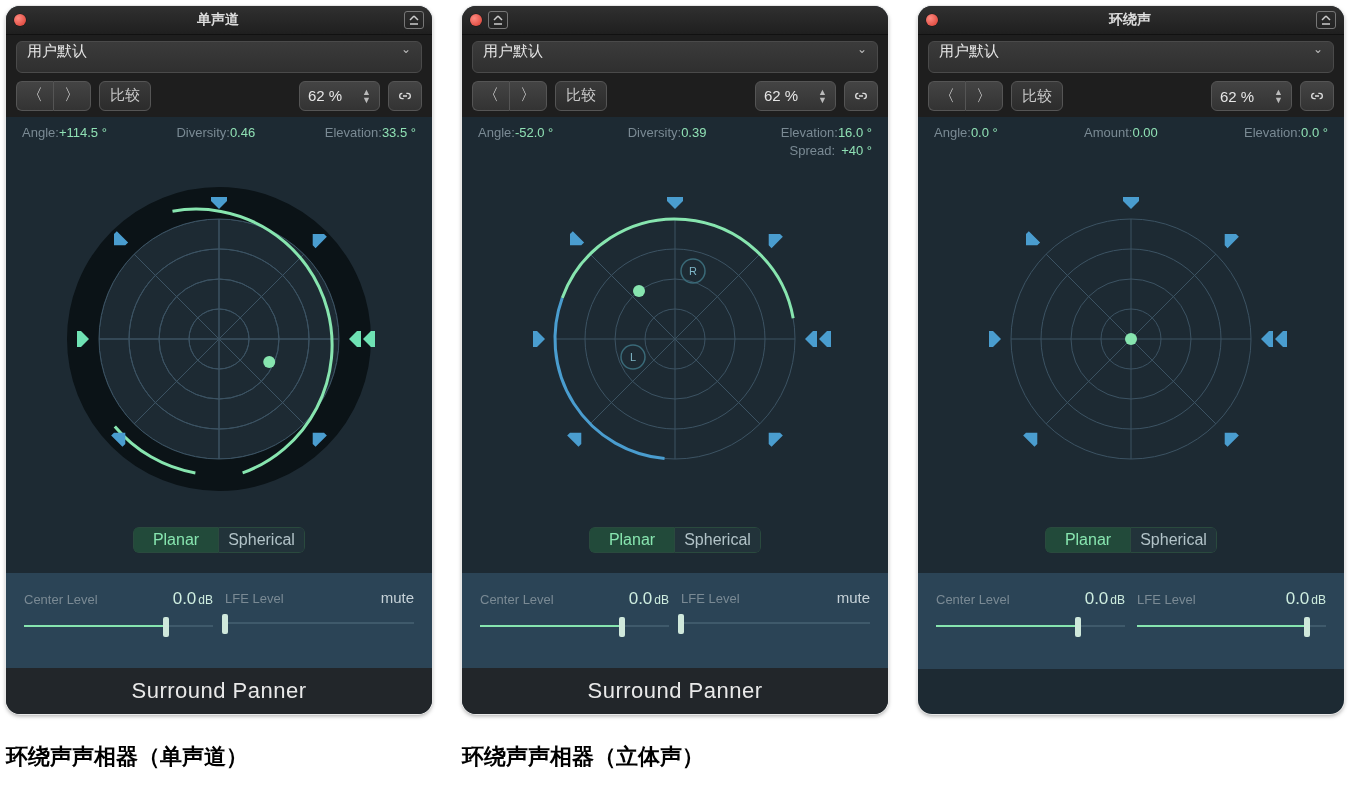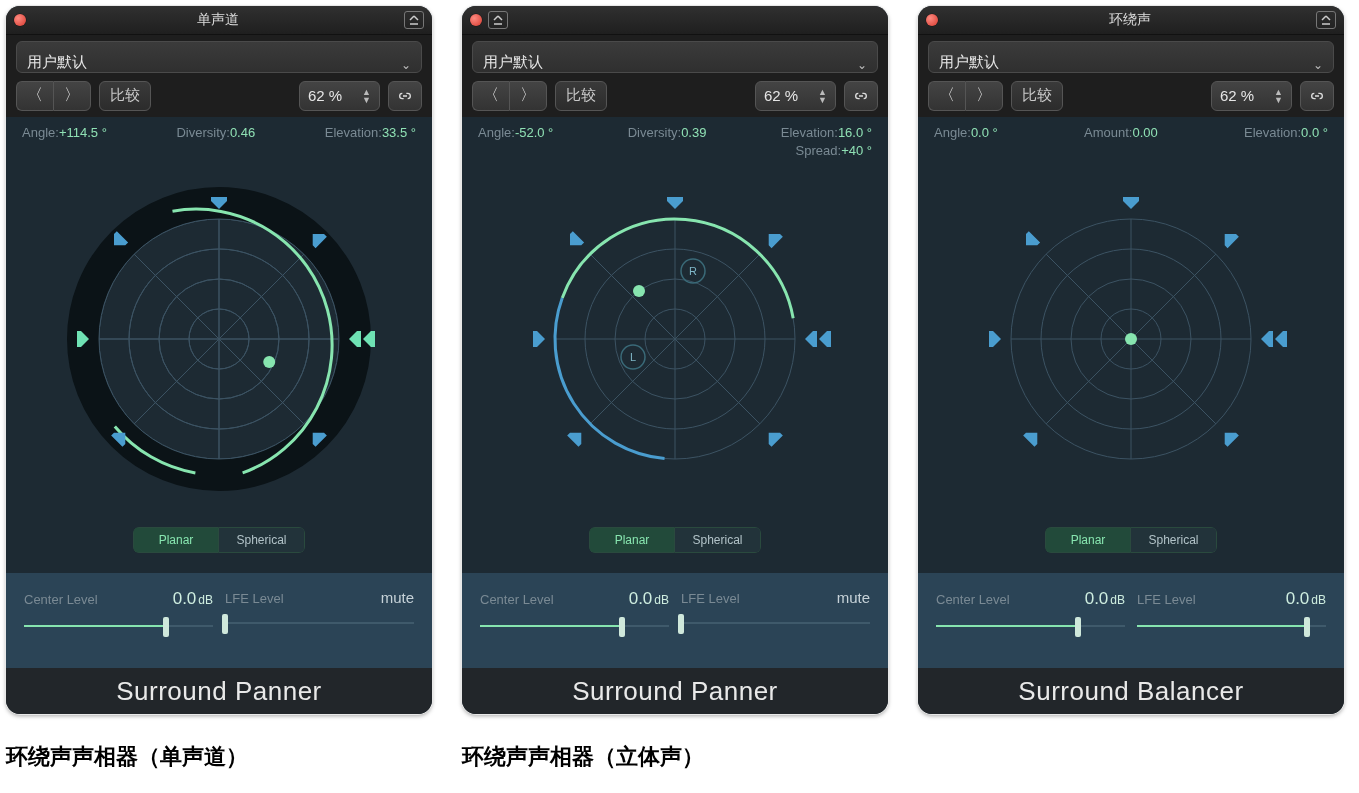--- a/index.html
+++ b/index.html
@@ -55,33 +55,33 @@
     font-size: 14px;
     padding: 0 8px;
     border-bottom: 1px solid #111;
   }
   .dot {
     width: 12px; height:12px; border-radius:50%;
     background: radial-gradient(circle at 35% 35%, #ff8a80, #d63a2f);
     box-shadow: 0 0 0 0.5px rgba(0,0,0,0.4);
     margin-right: 6px;
   }
-  .titlebar .t { flex:1; text-align:center; font-weight:400; }
+  .titlebar .t { flex:1; text-align:center; font-weight:700; }
   .expand-icon {
     width:18px; height:16px; border:1px solid #777; border-radius:3px;
     display:flex; align-items:center; justify-content:center;
     color:#ccc;
   }
   .expand-icon svg { width:12px; height:10px; display:block; }
 
   .ctrl-row { background: var(--header-bg2); padding:6px 10px; display:flex; gap:8px; align-items:center; }
   .preset {
     flex:1; height:30px; background: linear-gradient(#3b3b3b,#2f2f2f);
     border-radius:6px; border:1px solid #4a4a4a;
-    display:flex; align-items:flex-end; padding:0 10px;
+    display:flex; align-items:flex-start; padding:0 10px;
     color:#e6e6e6; font-size:15px; justify-content:space-between;
   }
   .chev { color:#bbb; font-size:12px; }
   .navbtns { display:flex; }
   .nav {
     width:36px; height:28px; background: linear-gradient(#444,#333);
     border:1px solid #555; color:#ddd; display:flex; align-items:center; justify-content:center;
   }
   .nav.left { border-radius:6px 0 0 6px; border-right:0; }
   .nav.right { border-radius:0 6px 6px 0; }
@@ -109,32 +109,32 @@
 
   .readouts {
     padding: 8px 16px 0 16px;
     display:flex; justify-content:space-between;
     font-size:13px; color:var(--label-grey);
     height: 40px;
     position: relative;
   }
   .ro { display:flex; align-items:baseline; }
   .ro .v { color: var(--value-green); }
-  .readouts .extra { position:absolute; right:16px; top:26px; font-size:13px; display:flex; }
+  .readouts .extra { position:absolute; right:16px; top:26px; font-size:13px; display:flex; gap:6px; }
 
   .pan-area { flex: 0 0 auto; position:relative; height: 360px; }
   .pan-svg { position:absolute; left:50%; top:50%; transform:translate(-50%,-50%); }
 
   .mode-row { display:flex; justify-content:center; margin-top:2px; }
   .seg {
     display:flex; border-radius:6px; overflow:hidden;
   }
   .seg button {
     width:86px; height:24px; border:1px solid #2a4a3e;
-    background:#22333a; color:#b2c3c8; font-size:12px;
+    background:#22333a; color:#b2c3c8; font-size:16px;
     display:flex; align-items:center; justify-content:center;
     padding:12px;
   }
   .seg button.active { background:#224a3a; color:var(--accent-green); }
   .seg button:first-child { border-radius:5px 0 0 5px; }
   .seg button:last-child { border-radius:0 5px 5px 0; border-left:0; }
 
   .sliders {
     margin-top:20px;
     background: var(--sea);
@@ -160,21 +160,21 @@
   }
   .track .thumb {
     position:absolute; top:0; width:6px; height:20px;
     background:#cfe8db; border-radius:2px; transform:translateX(-3px);
   }
 
   .footer {
     margin-top:auto;
     height:46px; background:#22262a;
     display:flex; align-items:center; justify-content:center;
-    color:#e9e9e9; font-size:26px; letter-spacing:0.5px;
+    color:#e9e9e9; font-size:22px; letter-spacing:0.5px;
   }
 
   .caption {
     margin-top:28px; font-size:22px; font-weight:700;
   }
 </style>
 </head>
 <body>
 
 <div class="canvas" id="canvas">
@@ -604,16 +604,15 @@
       <span class="val">0.0<span class="unit">dB</span></span>
     </div>
     <div class="track">
       <div class="rail"></div>
       <div class="fill" style="width:90%"></div>
       <div class="thumb" style="left:90%"></div>
     </div>
   </div>
     </div>
 
-    <div class="footer">Surround Balancer</div>
   </div>
   </div>
   </div>
 
 </body></html>

